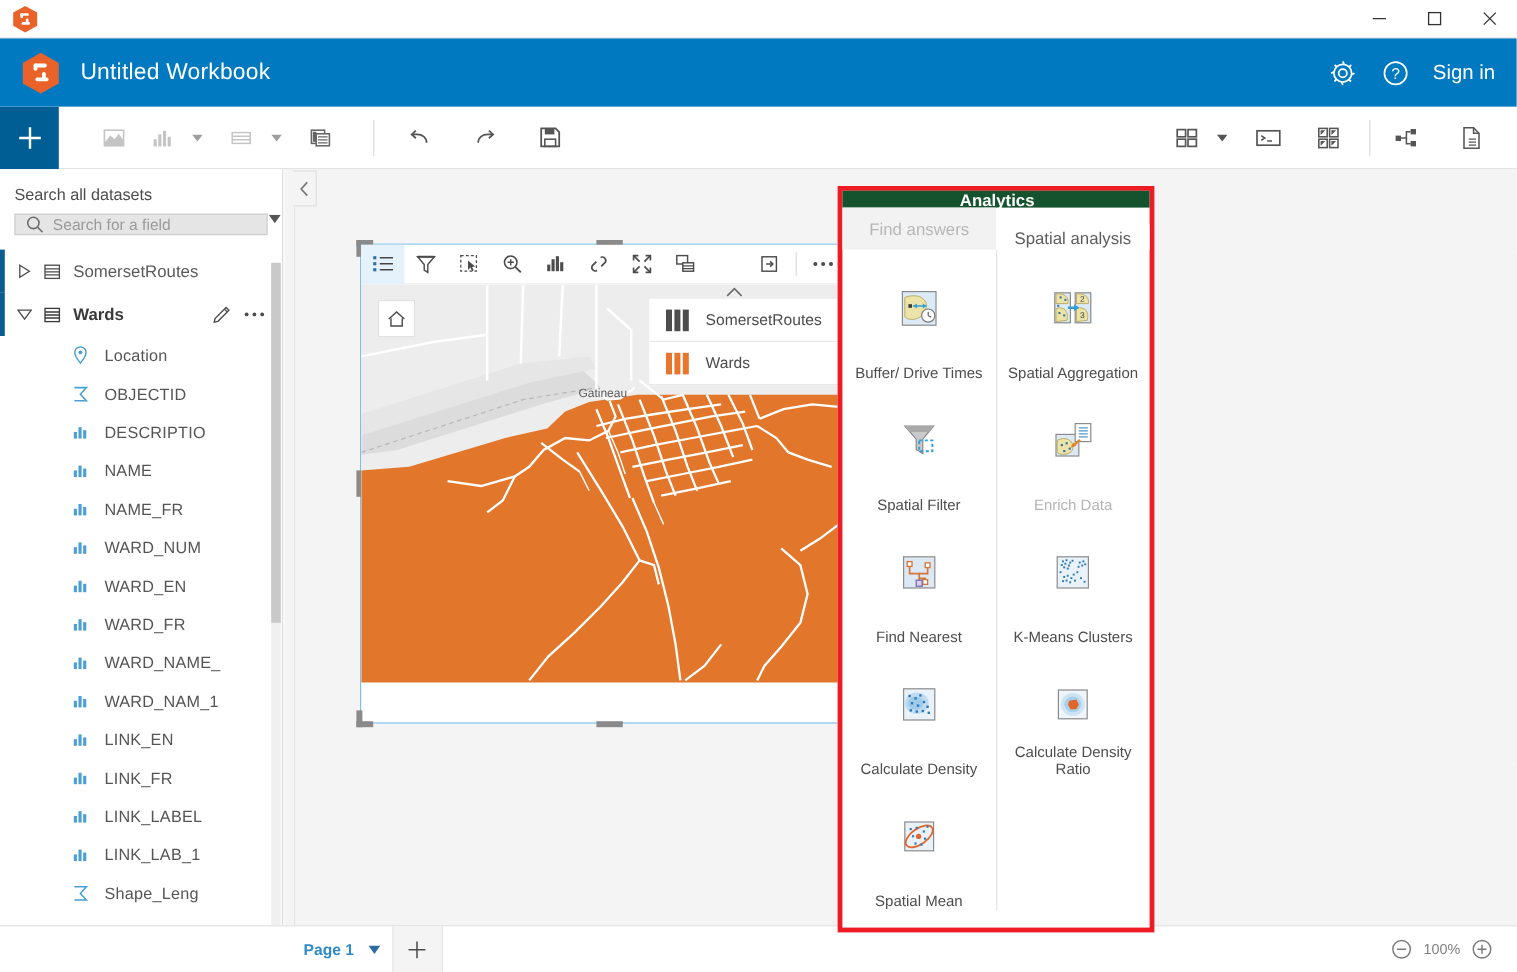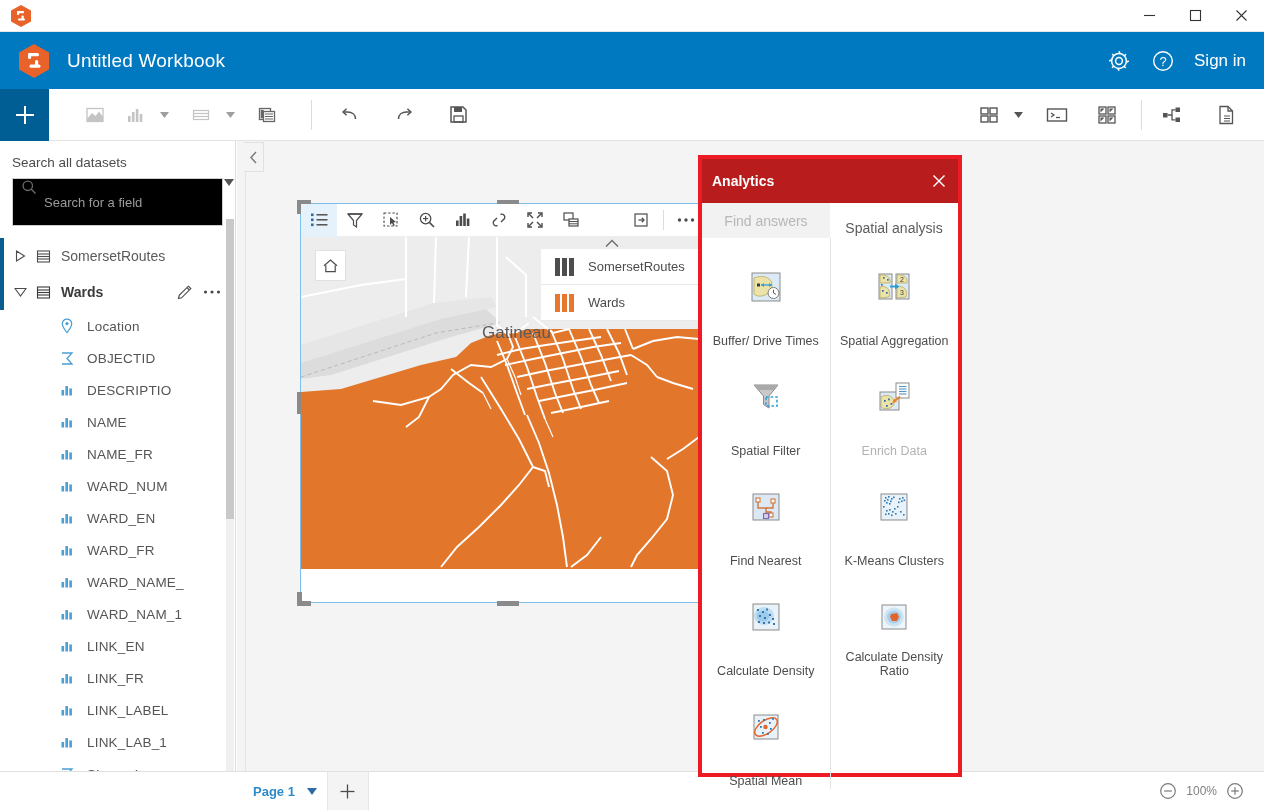--- a/index.html
+++ b/index.html
@@ -62,21 +62,21 @@
   .tb-spacer { flex: 1; }
 
   
   .datapanel {
     position: absolute; left: 0; top: 141px; width: 236px; height: 669px;
     background: #ffffff; border-right: 1px solid #dcdcdc;
     overflow: hidden;
   }
   .dp-title { font-size: 13.5px; color: #4c4c4c; padding: 14px 0 8px 12px; }
   .dp-search {
-    margin: 0 12px; height: 48px; border: 1px solid #cfcfcf; background: #000000;
+    margin: 0 12px; height: 18px; border: 1px solid #cfcfcf; background: #e5e5e5;
     display: flex; padding: 0 8px;
   }
   .dp-search input {
     flex: 1; border: 0; outline: 0; font-size: 13px; color: #777;
     font-family: "Liberation Sans", sans-serif; margin-left: 7px; background: transparent;
   }
   .dp-search input::placeholder { color: #9b9b9b; }
   .dp-caret { margin-left: 4px; }
 
   .dp-list { margin-top: 12px; }
@@ -137,21 +137,21 @@
   .mapview {
     position: absolute; left: 0; top: 33px; width: 100%; height: 332px; overflow: hidden;
     background: #ededed;
   }
   .home-btn {
     position: absolute; left: 14px; top: 13px; width: 31px; height: 31px;
     background: #ffffff; border: 1px solid #e1e1e1;
     display: flex; align-items: center; justify-content: center; z-index: 4;
   }
   .gatineau-label {
-    position: absolute; left: 181px; top: 86px; font-size: 17px; color: #5a5a5a; z-index: 3; text-align: center;
+    position: absolute; left: 181px; top: 86px; font-size: 10px; color: #5a5a5a; z-index: 3; text-align: center;
   }
   .legend-caret {
     position: absolute; left: 298px; top: 33px; width: 26px; height: 12px;
     display: flex; align-items: center; justify-content: center; z-index: 7;
   }
   .legend-panel {
     position: absolute; left: 240px; top: 45px; width: 240px; z-index: 5;
   }
   .legend-item {
     display: flex; align-items: center; height: 36px; background: #ffffff;
@@ -161,21 +161,21 @@
   .legend-swatch i { display: block; width: 5px; height: 18px; }
   .legend-name { font-size: 13px; color: #4c4c4c; margin-left: 14px; }
   .legend-arrow { margin-left: auto; }
 
   
   .analytics {
     position: absolute; left: 698px; top: 155px; width: 264px; height: 622px;
     border: 4px solid #ed1c24; background: #ffffff; z-index: 20;
   }
   .an-header {
-    height: 44px; background: #b91c1c; display: flex; align-items: center; padding: 0 8px 0 10px;
+    height: 14px; background: #14532d; display: flex; align-items: center; padding: 0 8px 0 10px; flex-direction: column;
   }
   .an-title { color: #ffffff; font-size: 14px; font-weight: bold; }
   .an-close { margin-left: auto; width: 22px; height: 22px; display: flex; align-items: center; justify-content: center; }
   .an-tabs { display: flex; height: 35px; }
   .an-tab {
     flex: 1; display: flex; align-items: center; justify-content: center;
     font-size: 14px; color: #5c5c5c;
   }
   .an-tab.inactive { background: #f2f2f2; color: #b7b7b7; }
   .an-tab.active { background: #ffffff; margin-top: 14px; }

